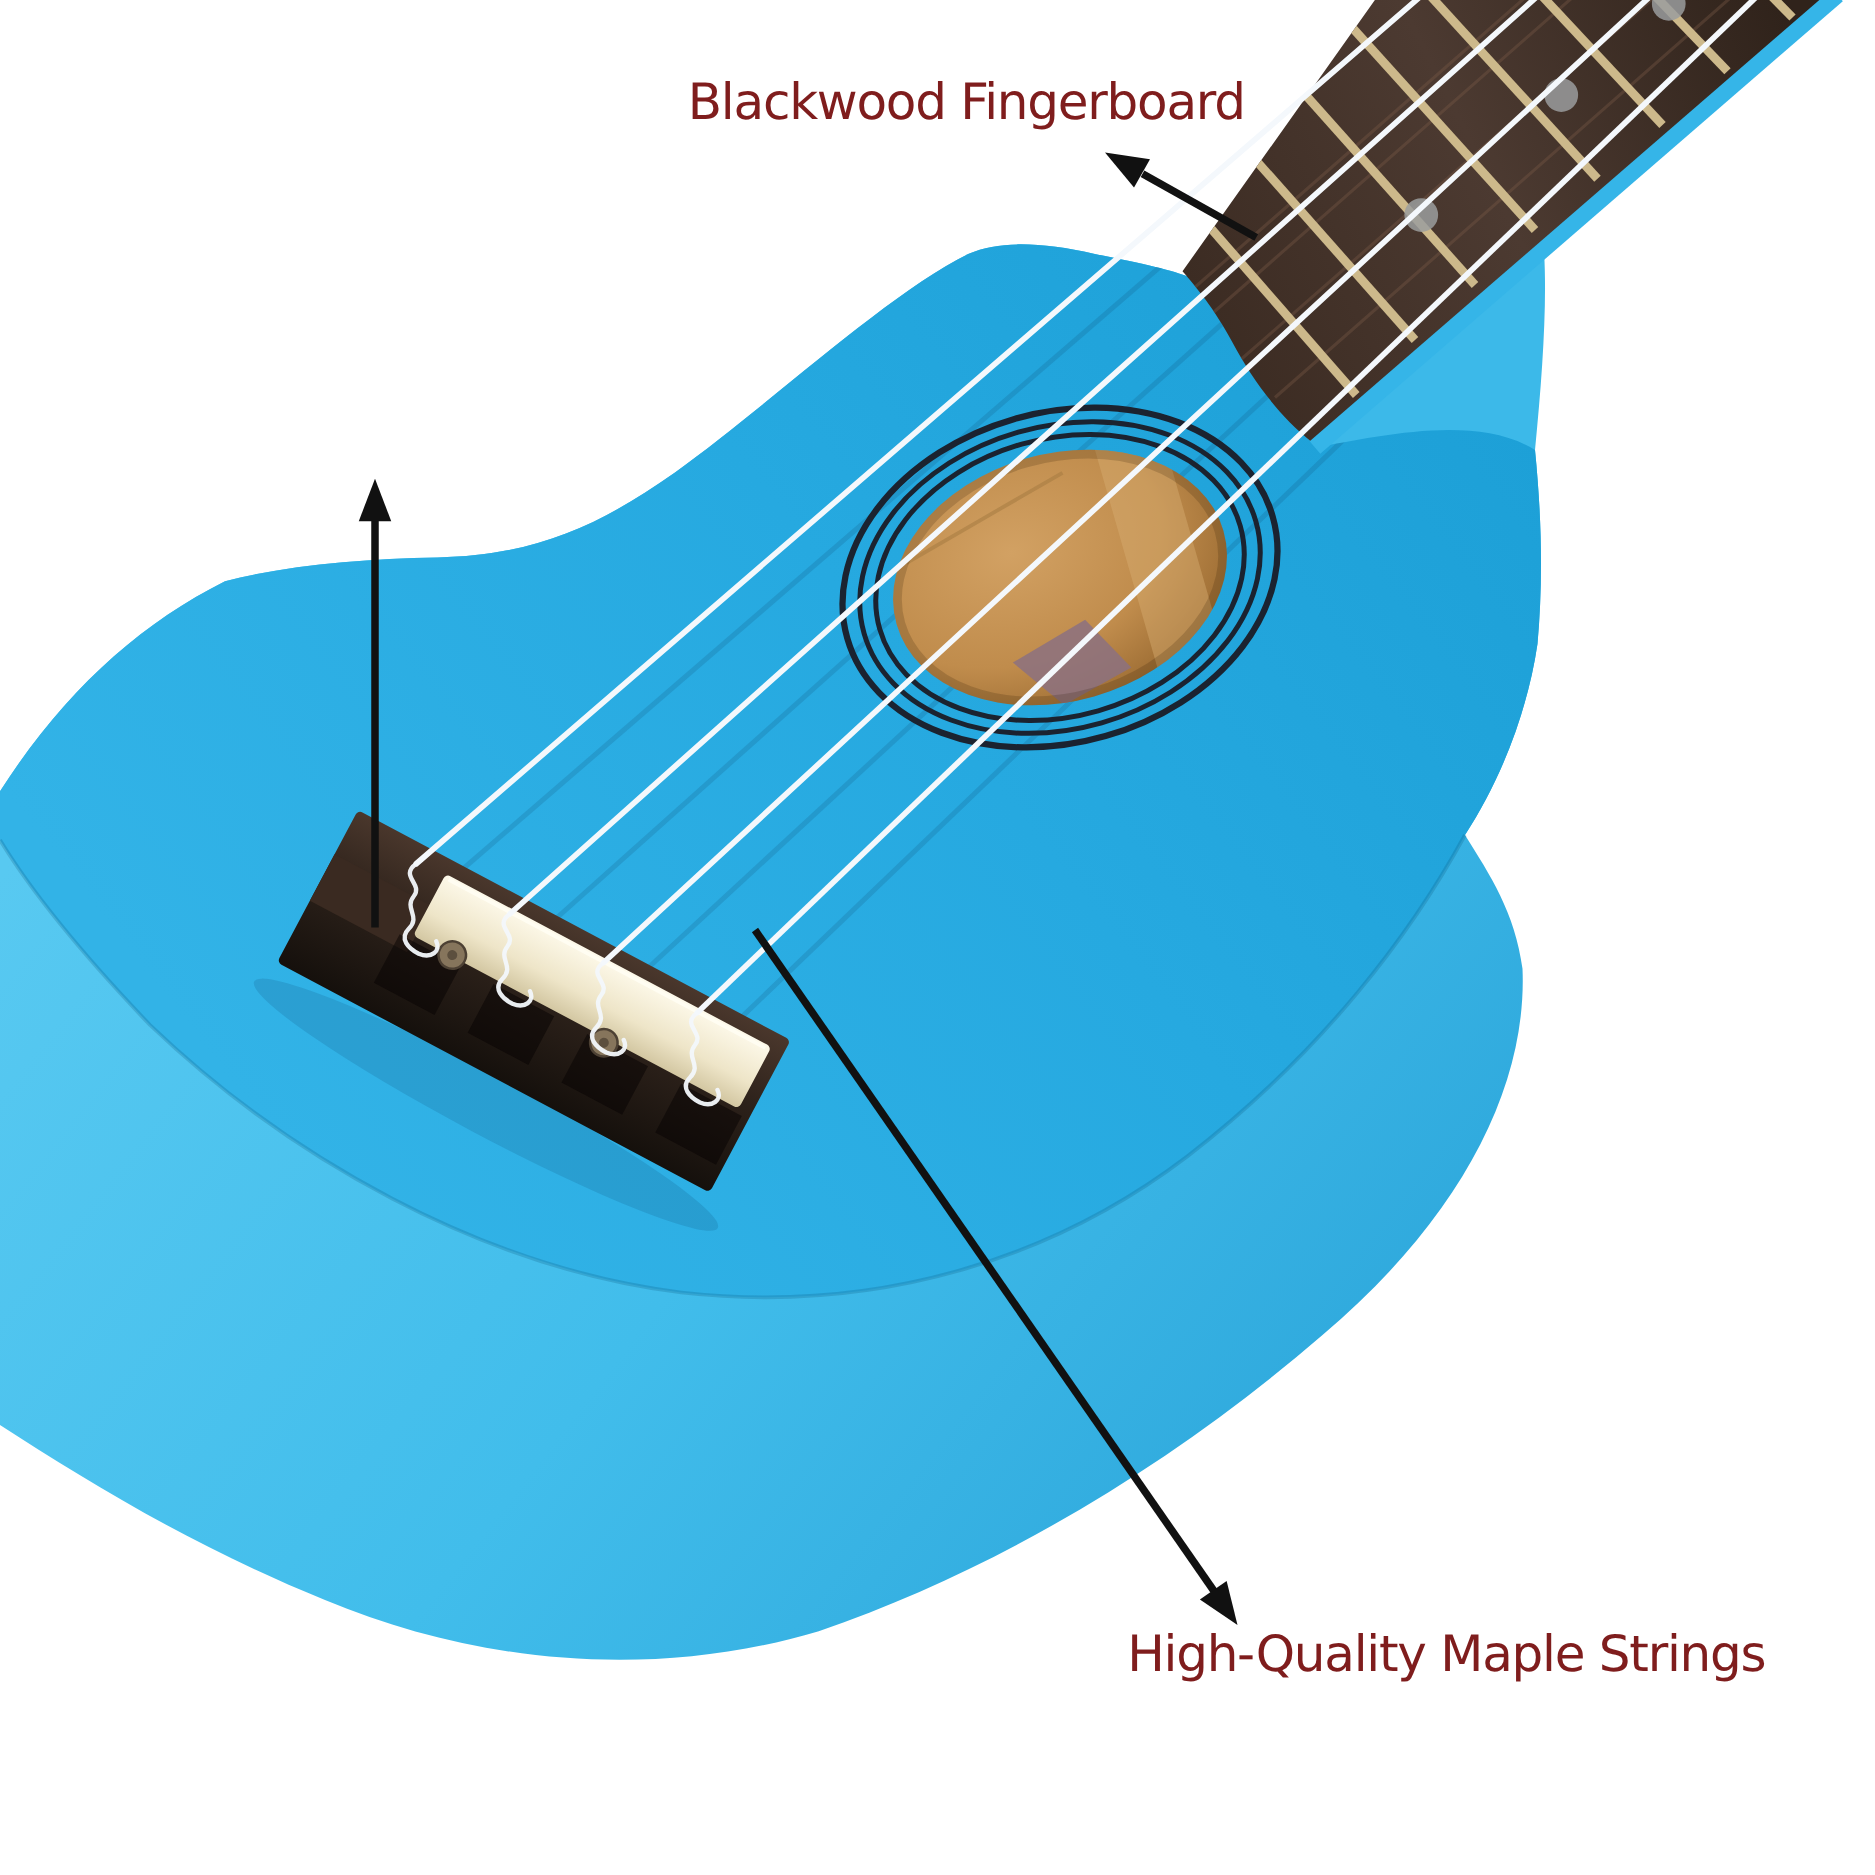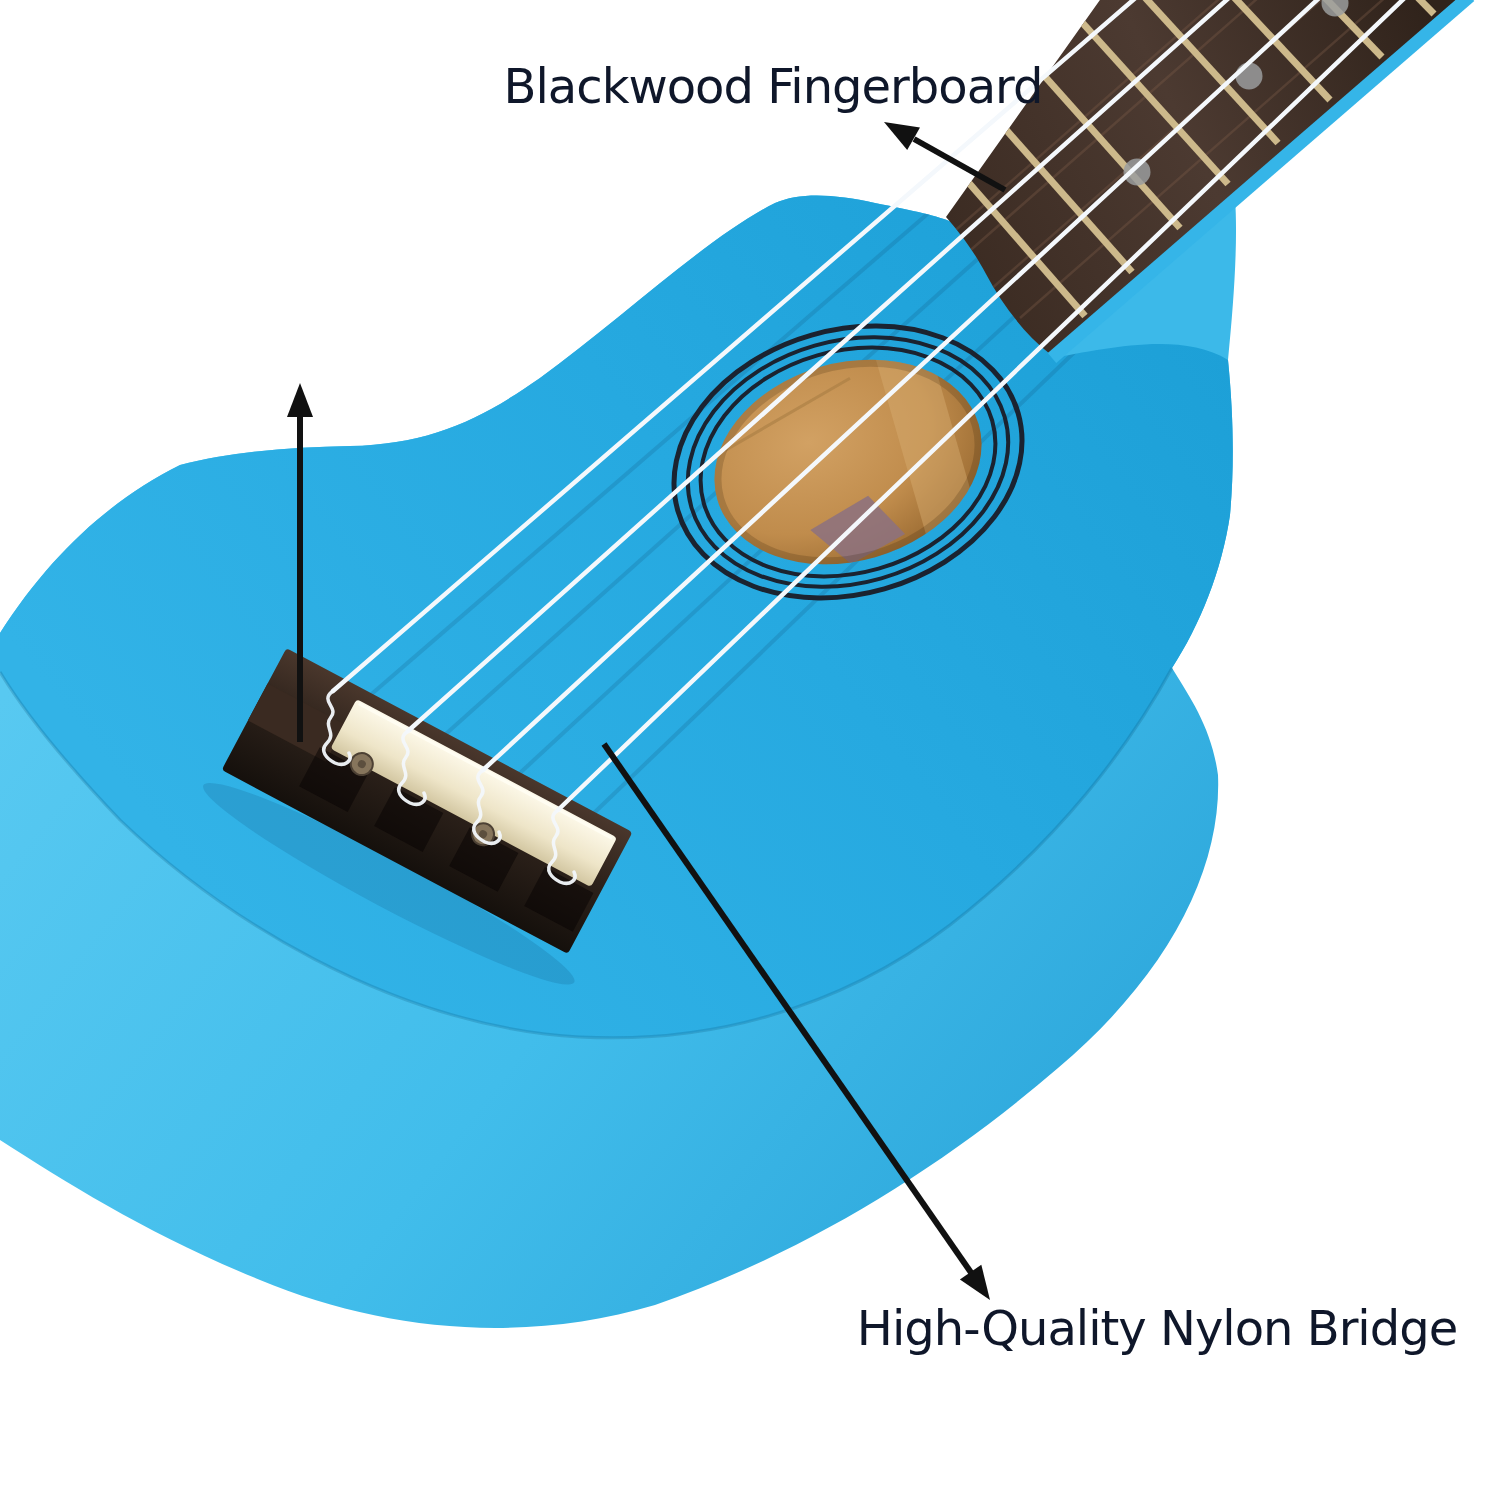--- a/index.html
+++ b/index.html
@@ -1,20 +1,20 @@
 <!DOCTYPE html>
 <html><head>
 <meta charset="utf-8">
 <style>
   html,body{margin:0;padding:0;background:#fff;}
   .stage{position:relative;width:1500px;height:1500px;background:#fff;overflow:hidden;
          font-family:"DejaVu Sans","Liberation Sans",sans-serif;}
   .stage svg{position:absolute;left:0;top:0;}
   .callout{position:absolute;transform:translateX(-50%);white-space:nowrap;
-           font-size:48px;line-height:1.1;letter-spacing:-1px;color:#0f172a;}
+           font-size:40px;line-height:1.1;letter-spacing:-1px;color:#7f1d1d;}
 </style>
 </head>
 <body>
 
 <div class="stage">
 
 <svg width="1500" height="1500" viewBox="0 0 1500 1500">
   <defs>
     <linearGradient id="sideGrad" gradientUnits="userSpaceOnUse" x1="0" y1="700" x2="900" y2="1400">
       <stop offset="0" stop-color="#58c9f1"></stop>
@@ -177,15 +177,15 @@
       <polygon points="300,383 313,417 287,417" fill="#111111"></polygon>
     </g>
     <g>
       <line x1="604" y1="744" x2="972" y2="1274" stroke="#111111" stroke-width="6"></line>
       <polygon points="990,1300 959.9,1279.5 981.3,1264.7" fill="#111111"></polygon>
     </g>
   </g>
 </svg>
 
 <div class="callout" style="left:773px;top:60px">Blackwood Fingerboard</div>
-<div class="callout" style="left:1157px;top:1302px">High-Quality Nylon Bridge</div>
+<div class="callout" style="left:1157px;top:1302px">High-Quality Maple Strings</div>
 
 </div>
 
 </body></html>

